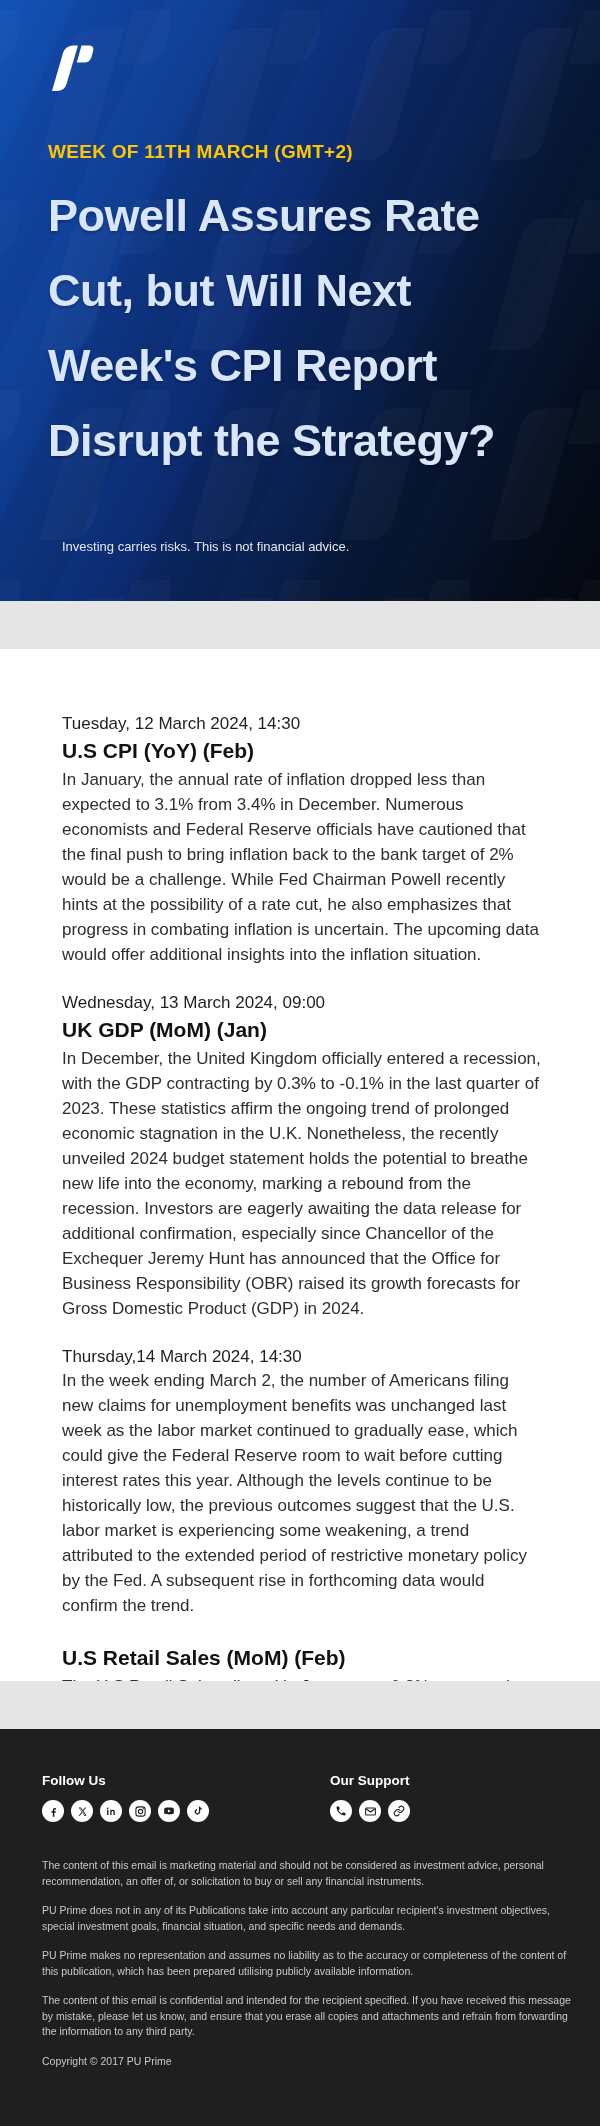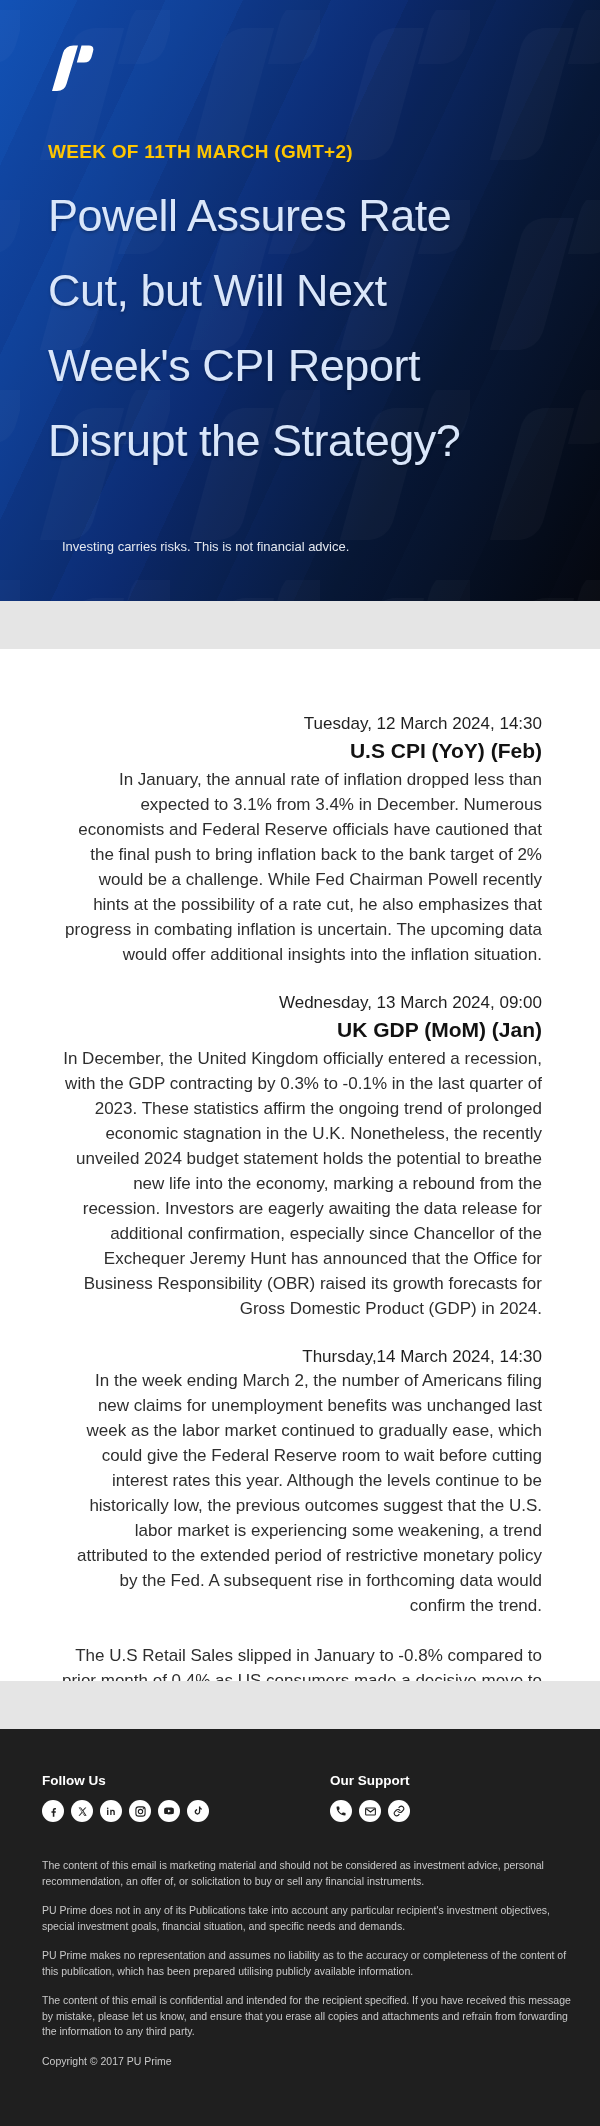--- a/index.html
+++ b/index.html
@@ -20,31 +20,31 @@
     mix-blend-mode:overlay;
   }
   .hero-inner { position:relative; z-index:2; padding:0 48px; }
   .logo { position:absolute; top:44px; left:48px; width:46px; height:48px; }
   .kicker {
     position:absolute; top:141px; left:48px;
     font-size:19px; font-weight:bold; letter-spacing:0.3px; color:#ffc600;
   }
   .headline {
     position:absolute; top:178px; left:48px; width:530px;
-    font-size:45px; line-height:75px; font-weight:normal; letter-spacing:-0.5px;
+    font-size:45px; line-height:75px; font-weight:bold; letter-spacing:-0.5px;
     color:#d9e6fa; text-shadow:0 2px 3px rgba(0,0,0,0.25);
   }
   .hero-disclaimer {
     position:absolute; top:539px; left:48px;
     font-size:13px; color:#e4e8ef; font-weight:400;margin-left:14px;
   }
 
   
   .content { flex:1 1 auto; overflow:hidden; background:#fff; padding:64px 58px 0 62px; }
-  .section { margin-bottom:25px;text-align:right; }
+  .section { margin-bottom:25px; }
   .section-date { font-size:17px; color:#1f1f1f; line-height:22px; }
   .section-title { font-size:21px; line-height:29px; font-weight:bold; color:#121212; margin:1px 0 2px 0; }
   .section-body { font-size:17px; line-height:25px; color:#2e2e2e; }
 
   
   .footer { flex:0 0 397px; height:397px; background:#1f1f1f; color:#c9c9c9; padding:44px 40px 0 42px; overflow:hidden; }
   .footer-cols { display:flex; }
   .footer-col-left { width:288px; }
   .footer-col-right { flex:1; }
   .footer-heading { color:#ffffff; font-weight:bold; font-size:13.5px; margin-bottom:12px; }
@@ -101,20 +101,21 @@
       <div class="section-title">UK GDP (MoM) (Jan)</div>
       <div class="section-body">In December, the United Kingdom officially entered a recession, with the GDP contracting by 0.3% to -0.1% in the last quarter of 2023. These statistics affirm the ongoing trend of prolonged economic stagnation in the U.K. Nonetheless, the recently unveiled 2024 budget statement holds the potential to breathe new life into the economy, marking a rebound from the recession. Investors are eagerly awaiting the data release for additional confirmation, especially since Chancellor of the Exchequer Jeremy Hunt has announced that the Office for Business Responsibility (OBR) raised its growth forecasts for Gross Domestic Product (GDP) in 2024.</div>
     </div>
 
     <div class="section">
       <div class="section-date">Thursday,14 March 2024, 14:30</div>
       <div class="section-body">In the week ending March 2, the number of Americans filing new claims for unemployment benefits was unchanged last week as the labor market continued to gradually ease, which could give the Federal Reserve room to wait before cutting interest rates this year. Although the levels continue to be historically low, the previous outcomes suggest that the U.S. labor market is experiencing some weakening, a trend attributed to the extended period of restrictive monetary policy by the Fed. A subsequent rise in forthcoming data would confirm the trend.</div>
     </div>
 
     <div class="section">
+      <div class="section-title">U.S Retail Sales (MoM) (Feb)</div>
       <div class="section-body">The U.S Retail Sales slipped in January to -0.8% compared to prior month of 0.4% as US consumers made a decisive move to pull back their spending, a strong indication that consumers are finally feeling the pinch of inflation and higher interest rates. However, consumer spending is expected to rebound as the US economy is approaching normalcy.</div>
     </div>
 
   </div>
 
   <div class="footer">
     <div class="footer-cols">
       <div class="footer-col-left">
         <div class="footer-heading">Follow Us</div>
         <div class="icon-row">

